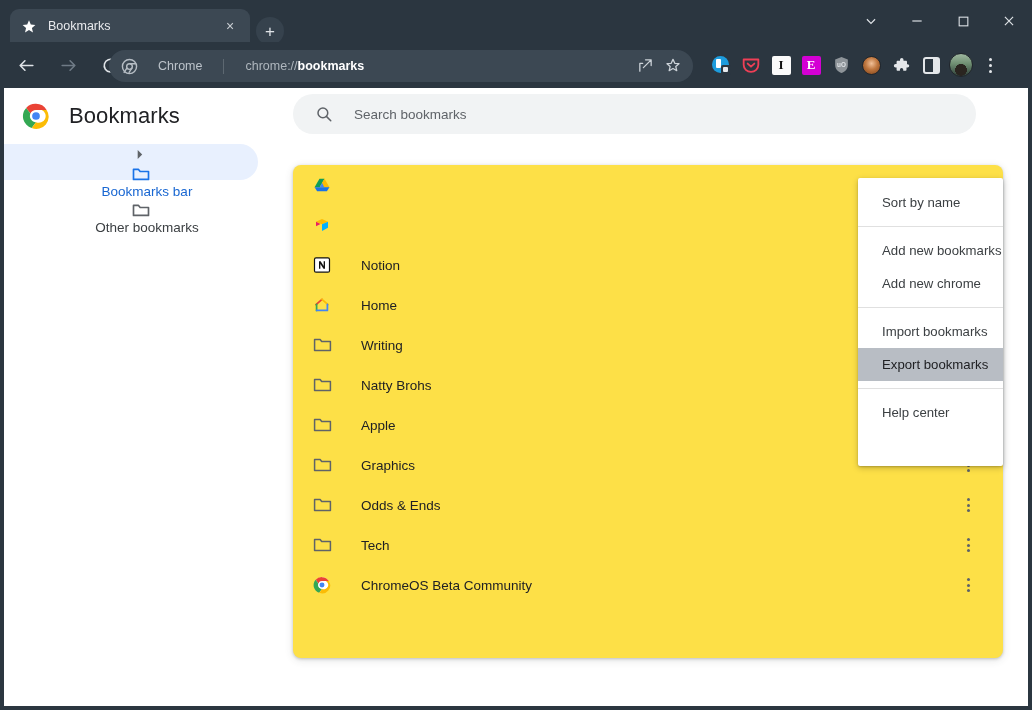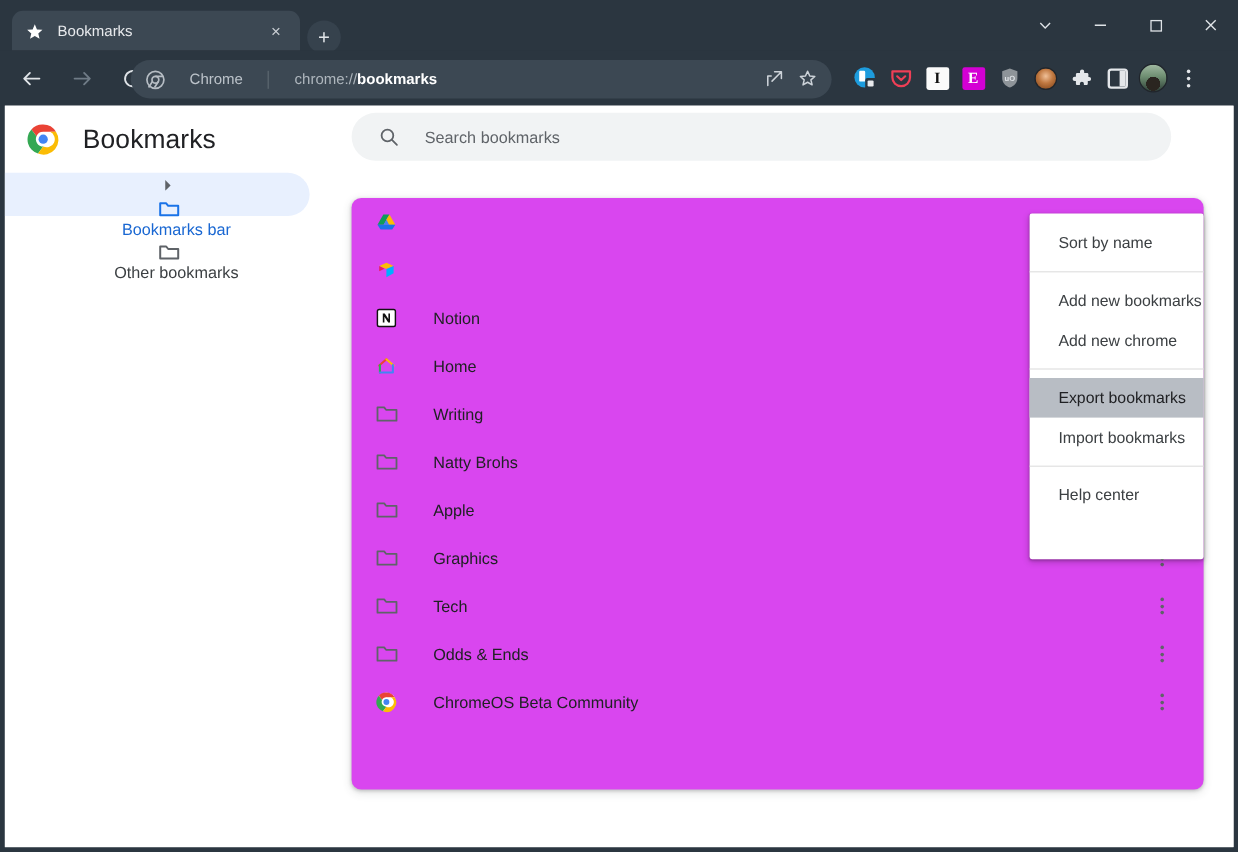--- a/index.html
+++ b/index.html
@@ -155,21 +155,21 @@
   .search-icon svg { display: block; }
   .search-input {
     border: 0; outline: 0; background: transparent; margin-left: 21px;
     font-family: "Liberation Sans", sans-serif; font-size: 13.5px; color: #202124;
     width: 540px;
   }
   .search-input::placeholder { color: #5f6368; }
 
   .card {
     position: absolute; left: 21px; top: 77px; width: 710px; height: 493px;
-    background: #d946ef; border-radius: 8px;
+    background: #fde047; border-radius: 8px;
     box-shadow: 0 1px 3px rgba(60,64,67,.26), 0 2px 8px rgba(60,64,67,.14);
     overflow: hidden;
     text-align: right;
   }
   .row { display: flex; align-items: center; height: 40px; padding-left: 19px; position: relative; }
   .row .ico { width: 20px; height: 20px; flex: 0 0 20px; display: flex; align-items: center; justify-content: center; }
   .row .ico svg, .row .ico div { display: block; }
   .row .name { margin-left: 29px; font-size: 13.5px; color: #202124; white-space: nowrap; }
   .row .more {
     position: absolute; right: 24px; top: 50%; transform: translateY(-50%);
@@ -482,35 +482,35 @@
             </span>
         </div>
 
 
         <div class="row">
           <span class="ico">
             <svg class="folder-g" viewBox="0 0 24 20">
                 <path fill="none" stroke="#5f6368" stroke-width="1.9" stroke-linejoin="round" d="M2 3h7l2 2.6h11V17H2z"></path>
               </svg>
           </span>
-          <span class="name">Tech</span>
+          <span class="name">Odds &amp; Ends</span>
           <span class="more">
               <i></i>
               <i></i>
               <i></i>
             </span>
         </div>
 
         <div class="row">
           <span class="ico">
             <svg class="folder-g" viewBox="0 0 24 20">
                 <path fill="none" stroke="#5f6368" stroke-width="1.9" stroke-linejoin="round" d="M2 3h7l2 2.6h11V17H2z"></path>
               </svg>
           </span>
-          <span class="name">Odds &amp; Ends</span>
+          <span class="name">Tech</span>
           <span class="more">
               <i></i>
               <i></i>
               <i></i>
             </span>
         </div>
 
         <div class="row">
           <span class="ico">
             <svg width="18" height="18" viewBox="0 0 48 48">
@@ -532,20 +532,20 @@
 
       </div>
     </div>
 
     <div class="dropdown">
       <div class="dd-item">Sort by name</div>
       <div class="dd-sep"></div>
       <div class="dd-item">Add new bookmarks</div>
       <div class="dd-item">Add new chrome</div>
       <div class="dd-sep"></div>
+      <div class="dd-item">Import bookmarks</div>
       <div class="dd-item highlight">Export bookmarks</div>
-      <div class="dd-item">Import bookmarks</div>
       <div class="dd-sep"></div>
       <div class="dd-item">Help center</div>
     </div>
 
   </div>
 </div>
 
 </body></html>

